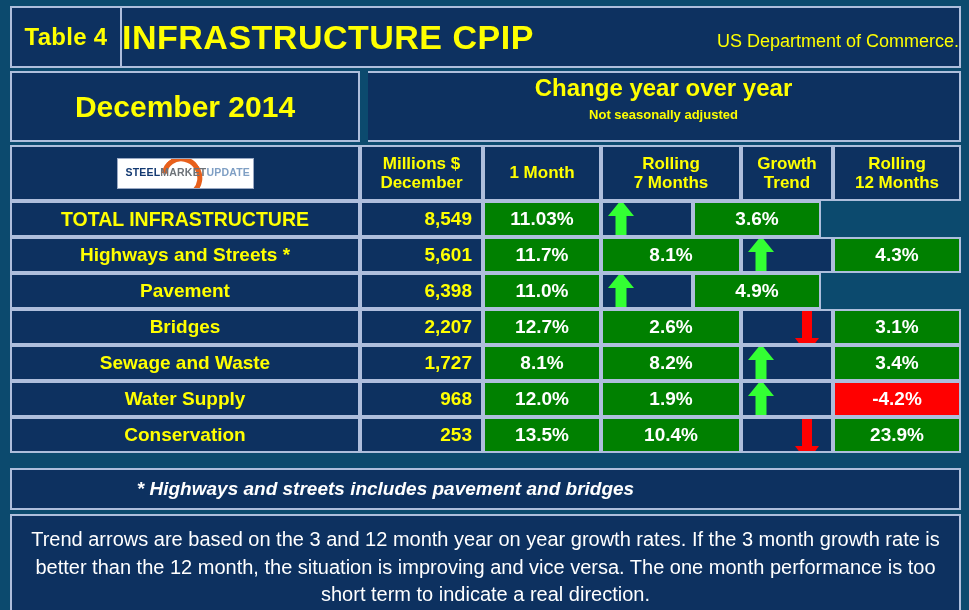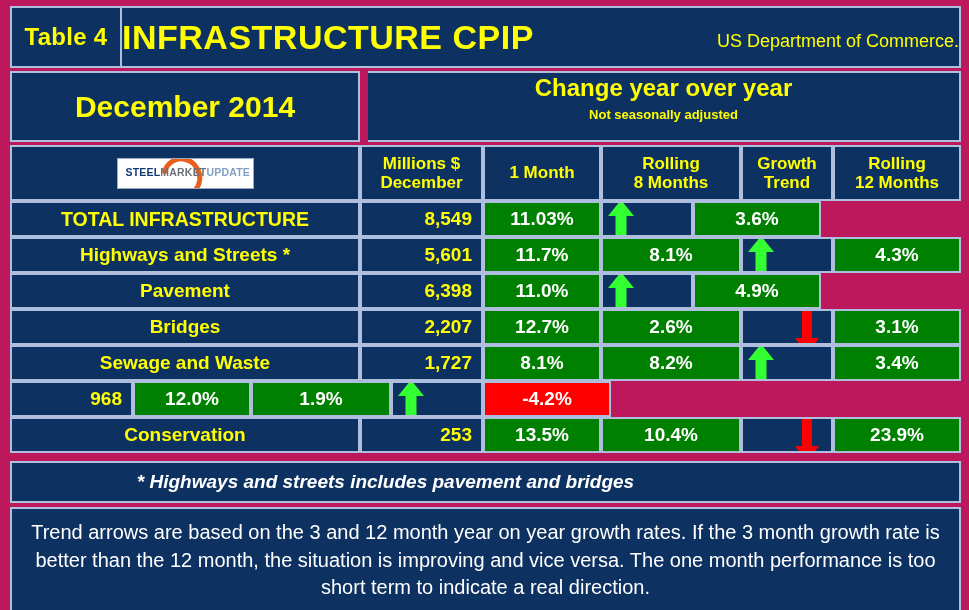--- a/index.html
+++ b/index.html
@@ -13,21 +13,21 @@
     overflow: hidden;
     font-family: "Liberation Sans", sans-serif;
   }
 
   #root {
     position: relative;
     width: 969px;
     height: 610px;
     box-sizing: border-box;
     padding: 6px 8px 8px 10px;
-    background: #be185d;
+    background: #0c4a6e;
   }
 
   
   .navy      { background: #0d3160; }
   .green     { background: #008000; }
   .red       { background: #ff0000; }
 
   .bord {
     border: 2px solid #aebedc;
     box-sizing: border-box;
@@ -218,21 +218,21 @@
   .arrow-up   .head { top: -3px; border-left: 13px solid transparent; border-right: 13px solid transparent; border-bottom: 16px solid #33ff33; }
   .arrow-up   .stem { top: 12px; height: 30px; background: #33ff33; }
   .arrow-down { left: 64px; top: 0; }
   .arrow-down .head { top: 27px; border-left: 12px solid transparent; border-right: 12px solid transparent; border-top: 16px solid #ff0000; }
   .arrow-down .stem { top: -3px; height: 31px; background: #ff0000; width: 10px; }
 
   
   .footnote {
     height: 42px;
     width: 951px;
-    margin-top: 8px;
+    margin-top: 15px;
     display: flex;
     align-items: center;
     justify-content: center;
     color: #ffffff;
     font-weight: bold;
     font-style: italic;
     font-size: 19px;
     padding-right: 200px;
     box-sizing: border-box;
   }
@@ -285,21 +285,21 @@
       </div>
       <div class="cell c-mill navy">
         <span>Millions $</span>
         <span>December</span>
       </div>
       <div class="cell c-1m navy">
         <span>1 Month</span>
       </div>
       <div class="cell c-r3 navy">
         <span>Rolling</span>
-        <span>8 Months</span>
+        <span>7 Months</span>
       </div>
       <div class="cell c-gt navy">
         <span>Growth</span>
         <span>Trend</span>
       </div>
       <div class="cell c-r12 navy">
         <span>Rolling</span>
         <span>12 Months</span>
       </div>
     </div>
@@ -372,20 +372,21 @@
             <div class="arrow-wrap">
               <div class="arrow arrow-up">
                 <div class="head"></div>
                 <div class="stem"></div>
               </div>
             </div>
           </div>
           <div class="cell c-r12 pct green">3.4%</div>
         </div>
         <div class="row">
+          <div class="cell c-label navy rowlabel">Water Supply</div>
           <div class="cell c-mill navy num">968</div>
           <div class="cell c-1m green pct">12.0%</div>
           <div class="cell c-r3 green pct">1.9%</div>
           <div class="cell c-gt navy">
             <div class="arrow-wrap">
               <div class="arrow arrow-up">
                 <div class="head"></div>
                 <div class="stem"></div>
               </div>
             </div>

